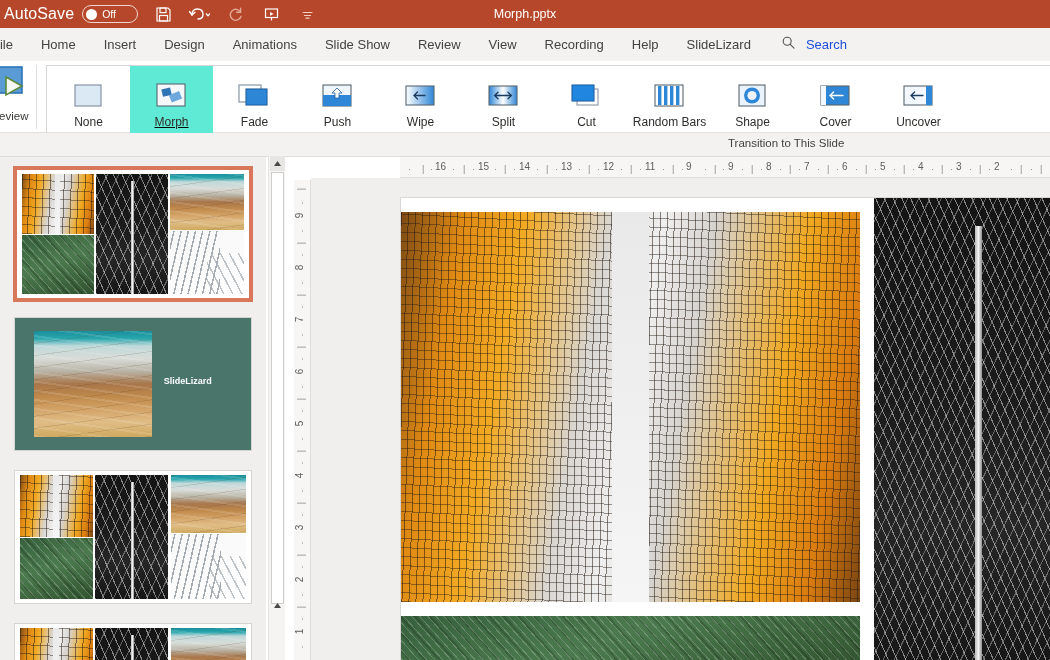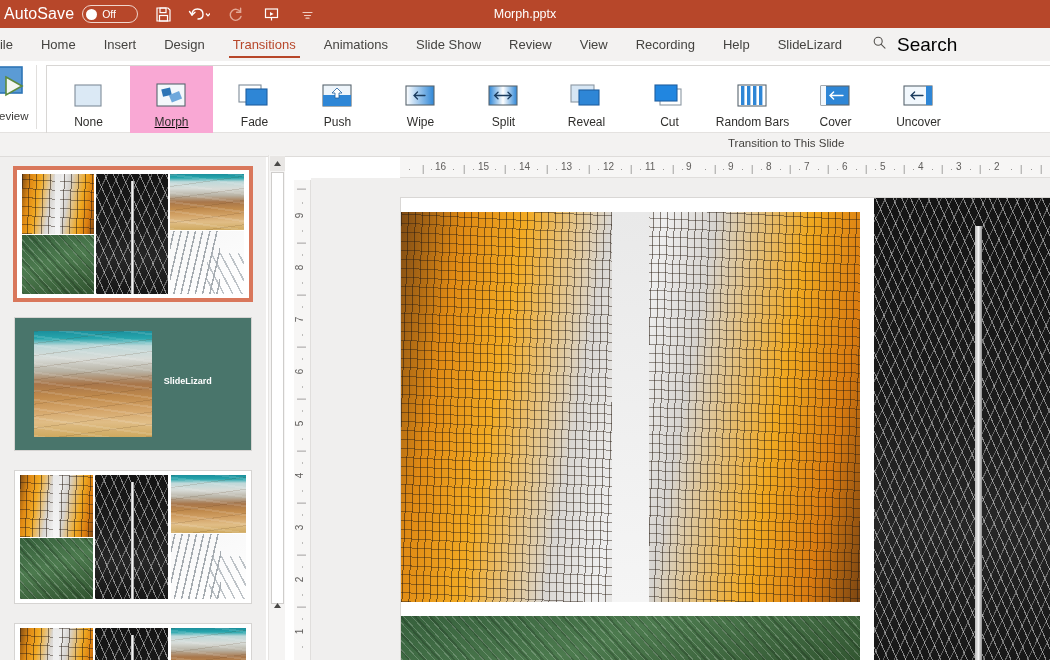--- a/index.html
+++ b/index.html
@@ -48,21 +48,21 @@
     font-size: 13px; color: #444340; padding: 0 14px; height: 33px;
     display: flex; align-items: center; position: relative; white-space: nowrap;
   }
   .tab.first { padding-left: 0; margin-left: -8px; }
   .tab.active { color: #b7472a; }
   .tab.active::after {
     content: ""; position: absolute; left: 10px; right: 10px; bottom: 3px;
     height: 2.5px; background: #b7472a;
   }
   .search-box { display: flex; align-items: center; gap: 10px; margin-left: 16px; }
-  .search-text { font-size: 19px; color: #000000; }
+  .search-text { font-size: 13px; color: #1d4ed8; }
 
   
   .ribbon {
     position: absolute; left: 0; top: 61px; width: 1050px; height: 72px;
     background: #ffffff; border-bottom: 1px solid #e4e2e0;
   }
   .preview-group {
     position: absolute; left: -18px; top: 2px; width: 52px; height: 70px;
     display: flex; flex-direction: column; align-items: center;
   }
@@ -75,21 +75,21 @@
   .gallery {
     position: absolute; left: 46px; top: 4px; right: 0; height: 80px;
     border: 1px solid #d8d6d4; border-right: none;
     display: flex; align-items: stretch;
   }
   .gal-item {
     width: 83px; display: flex; flex-direction: column;
     align-items: center; justify-content: center; gap: 4px;
     cursor: default;
   }
-  .gal-item.selected { background: #f9a8d4; text-decoration: underline; }
+  .gal-item.selected { background: #5eead4; text-decoration: underline; }
   .gal-label { font-size: 12px; color: #2f2e2c; white-space: nowrap; }
   .gal-icon { width: 42px; height: 30px; }
 
   
   .group-caption-row {
     position: absolute; left: 0; top: 133px; width: 1050px; height: 24px;
     background: #f3f2f1; border-bottom: 1px solid #dedcda;
   }
   .group-caption {
     position: absolute; left: 728px; top: 4px;
@@ -282,23 +282,20 @@
         <span>File</span>
       </div>
     <div class="tab">
         <span>Home</span>
       </div>
     <div class="tab">
         <span>Insert</span>
       </div>
     <div class="tab">
         <span>Design</span>
-      </div>
-    <div class="tab active">
-        <span>Transitions</span>
       </div>
     <div class="tab">
         <span>Animations</span>
       </div>
     <div class="tab">
         <span>Slide Show</span>
       </div>
     <div class="tab">
         <span>Review</span>
       </div>
@@ -407,29 +404,20 @@
                   <stop offset="1" stop-color="#2e86d6"></stop>
                 </linearGradient>
               </defs>
             <rect x="6" y="5" width="28" height="19" fill="url(#sg)" stroke="#5a6670" stroke-width="1.1"></rect>
             <path d="M12 14.5 H28 M15 11.2 L11.6 14.5 L15 17.8 M25 11.2 L28.4 14.5 L25 17.8" fill="none" stroke="#1b3c5e" stroke-width="1.3" stroke-linecap="round"></path>
           </svg>
         </span>
         <span class="gal-label">Split</span>
       </div>
 
-      <div class="gal-item">
-        <span class="gal-icon">
-          <svg width="40" height="30" viewBox="0 0 40 30">
-            <rect x="5" y="4" width="23" height="17" fill="#d7e6f4" stroke="#8b97a3" stroke-width="1.1"></rect>
-            <rect x="13" y="9" width="20" height="15" fill="#2e86d6" stroke="#1f5fa0" stroke-width="1.1"></rect>
-          </svg>
-        </span>
-        <span class="gal-label">Reveal</span>
-      </div>
 
       <div class="gal-item">
         <span class="gal-icon">
           <svg width="40" height="30" viewBox="0 0 40 30">
             <rect x="11" y="8" width="21" height="16" fill="none" stroke="#8b97a3" stroke-width="1.1"></rect>
             <rect x="6" y="4" width="22" height="16" fill="#2186e0" stroke="#1f5fa0" stroke-width="1.1"></rect>
           </svg>
         </span>
         <span class="gal-label">Cut</span>
       </div>
@@ -440,20 +428,30 @@
             <rect x="6" y="4" width="28" height="21" fill="#ffffff" stroke="#5a6670" stroke-width="1.1"></rect>
             <rect x="9" y="5" width="3.4" height="19" fill="#2e86d6"></rect>
             <rect x="15" y="5" width="3.4" height="19" fill="#2e86d6"></rect>
             <rect x="21" y="5" width="3.4" height="19" fill="#2e86d6"></rect>
             <rect x="27" y="5" width="3.4" height="19" fill="#2e86d6"></rect>
           </svg>
         </span>
         <span class="gal-label">Random Bars</span>
       </div>
 
+      <div class="gal-item">
+        <span class="gal-icon">
+          <svg width="40" height="30" viewBox="0 0 40 30">
+            <rect x="7" y="4" width="26" height="21" fill="#eaf3fb" stroke="#5a6670" stroke-width="1.1"></rect>
+            <circle cx="20" cy="14.5" r="8" fill="#2e86d6"></circle>
+            <circle cx="20" cy="14.5" r="4.6" fill="#eaf3fb"></circle>
+          </svg>
+        </span>
+        <span class="gal-label">Shape</span>
+      </div>
 
       <div class="gal-item">
         <span class="gal-icon">
           <svg width="40" height="30" viewBox="0 0 40 30">
             <rect x="6" y="5" width="28" height="19" fill="#2e86d6" stroke="#5a6670" stroke-width="1.1"></rect>
             <rect x="6" y="5" width="5" height="19" fill="#f2f8fd"></rect>
             <path d="M28 14.5 H15 M18.6 11 L15 14.5 L18.6 18" fill="none" stroke="#ffffff" stroke-width="1.4" stroke-linecap="round"></path>
           </svg>
         </span>
         <span class="gal-label">Cover</span>

